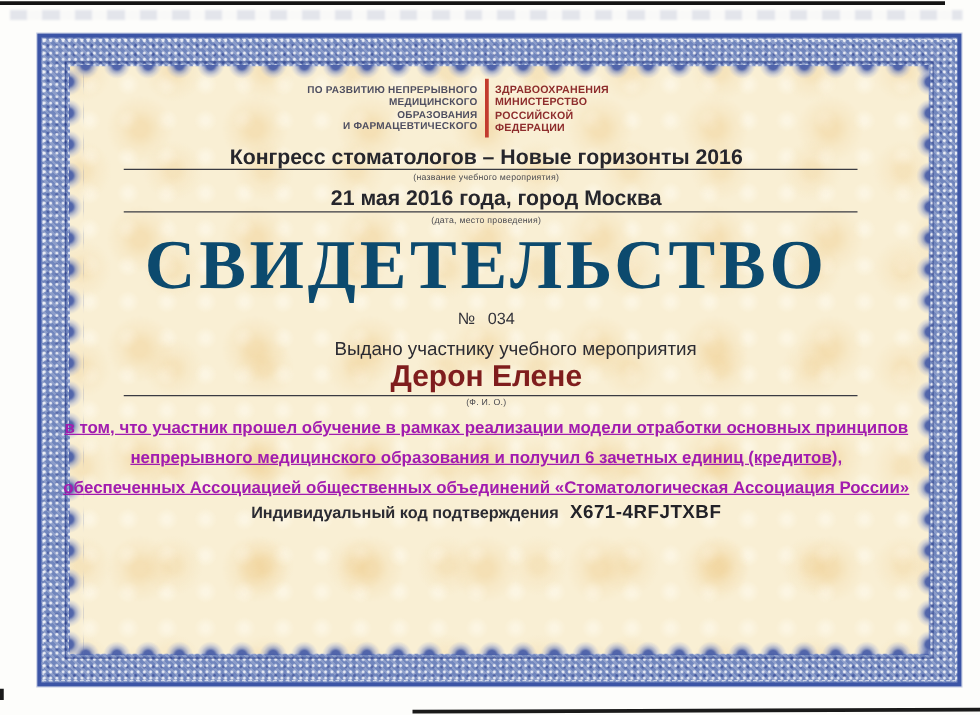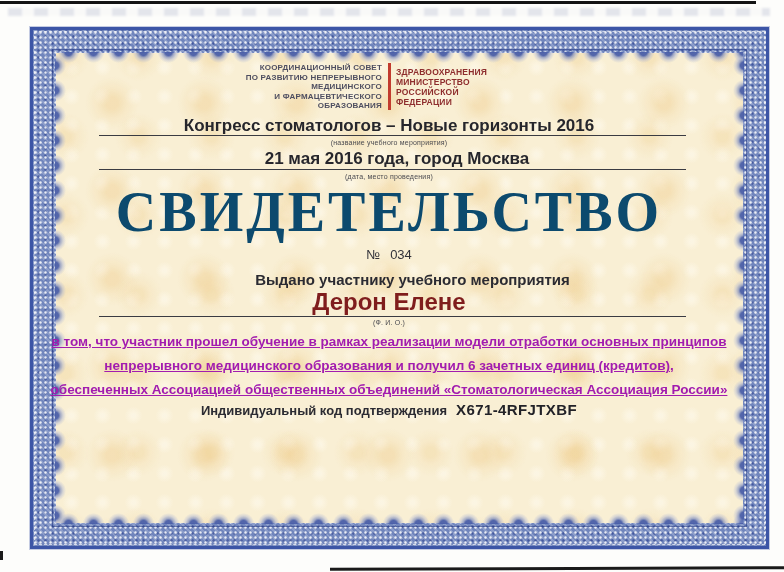--- a/index.html
+++ b/index.html
@@ -77,21 +77,21 @@
   .event-date { position:absolute; top:149px; left:0; right:0; font-size:17px; font-weight:700; color:#26262c;padding-left:16px; }
   .cap-date { top:173px; }
 
   .big-title { position:absolute; top:180px; left:0; right:0;
     font-family:"Liberation Serif", serif; font-size:56px; font-weight:700;
     color:#0c4a6e; letter-spacing:3px; }
 
   .number-line { position:absolute; top:247px; left:0; right:0; font-size:13px; color:#33333a; }
   .number-line .num-val { margin-left:10px; }
 
-  .issued-to { position:absolute; top:271px; left:0; right:0; font-size:15px; font-weight:700; color:#2b2b32;padding-left:47px; }
+  .issued-to { position:absolute; top:271px; left:0; right:0; font-size:15px; font-weight:400; color:#2b2b32;padding-left:47px; }
   .recipient-name { position:absolute; top:288px; left:0; right:0; font-size:24px; font-weight:700; color:#7f1d1d; }
   .cap-name { top:319px; }
 
   .body-text { position:absolute; top:330px; left:40px; right:40px; font-size:13.5px; font-weight:600; line-height:24px; color:#a21caf;text-decoration:underline; }
   .body-line { display:block; }
 
   .code-line { position:absolute; top:401px; left:0; right:0; font-size:13px; font-weight:600; color:#2b2b32; }
   .code-value { margin-left:9px; font-size:15px; font-weight:700; letter-spacing:.4px; color:#222228; }
 </style>
 </head>
@@ -108,25 +108,24 @@
     <div class="scallop bottom"></div>
     <div class="scallop left"></div>
     <div class="scallop right"></div>
   </div>
 </div>
 
 <div class="content">
 
   <div class="letterhead">
     <div class="council">
-      <span class="lh-line">КООРДИНАЦИОННЫЙ СОВЕТ</span>
       <span class="lh-line">ПО РАЗВИТИЮ НЕПРЕРЫВНОГО</span>
       <span class="lh-line">МЕДИЦИНСКОГО</span>
+      <span class="lh-line">ОБРАЗОВАНИЯ</span>
       <span class="lh-line">И ФАРМАЦЕВТИЧЕСКОГО</span>
-      <span class="lh-line">ОБРАЗОВАНИЯ</span>
     </div>
     <div class="lh-divider"></div>
     <div class="ministry">
       <span class="lh-line">ЗДРАВООХРАНЕНИЯ</span>
       <span class="lh-line">МИНИСТЕРСТВО</span>
       <span class="lh-line">РОССИЙСКОЙ</span>
       <span class="lh-line">ФЕДЕРАЦИИ</span>
     </div>
   </div>
 

